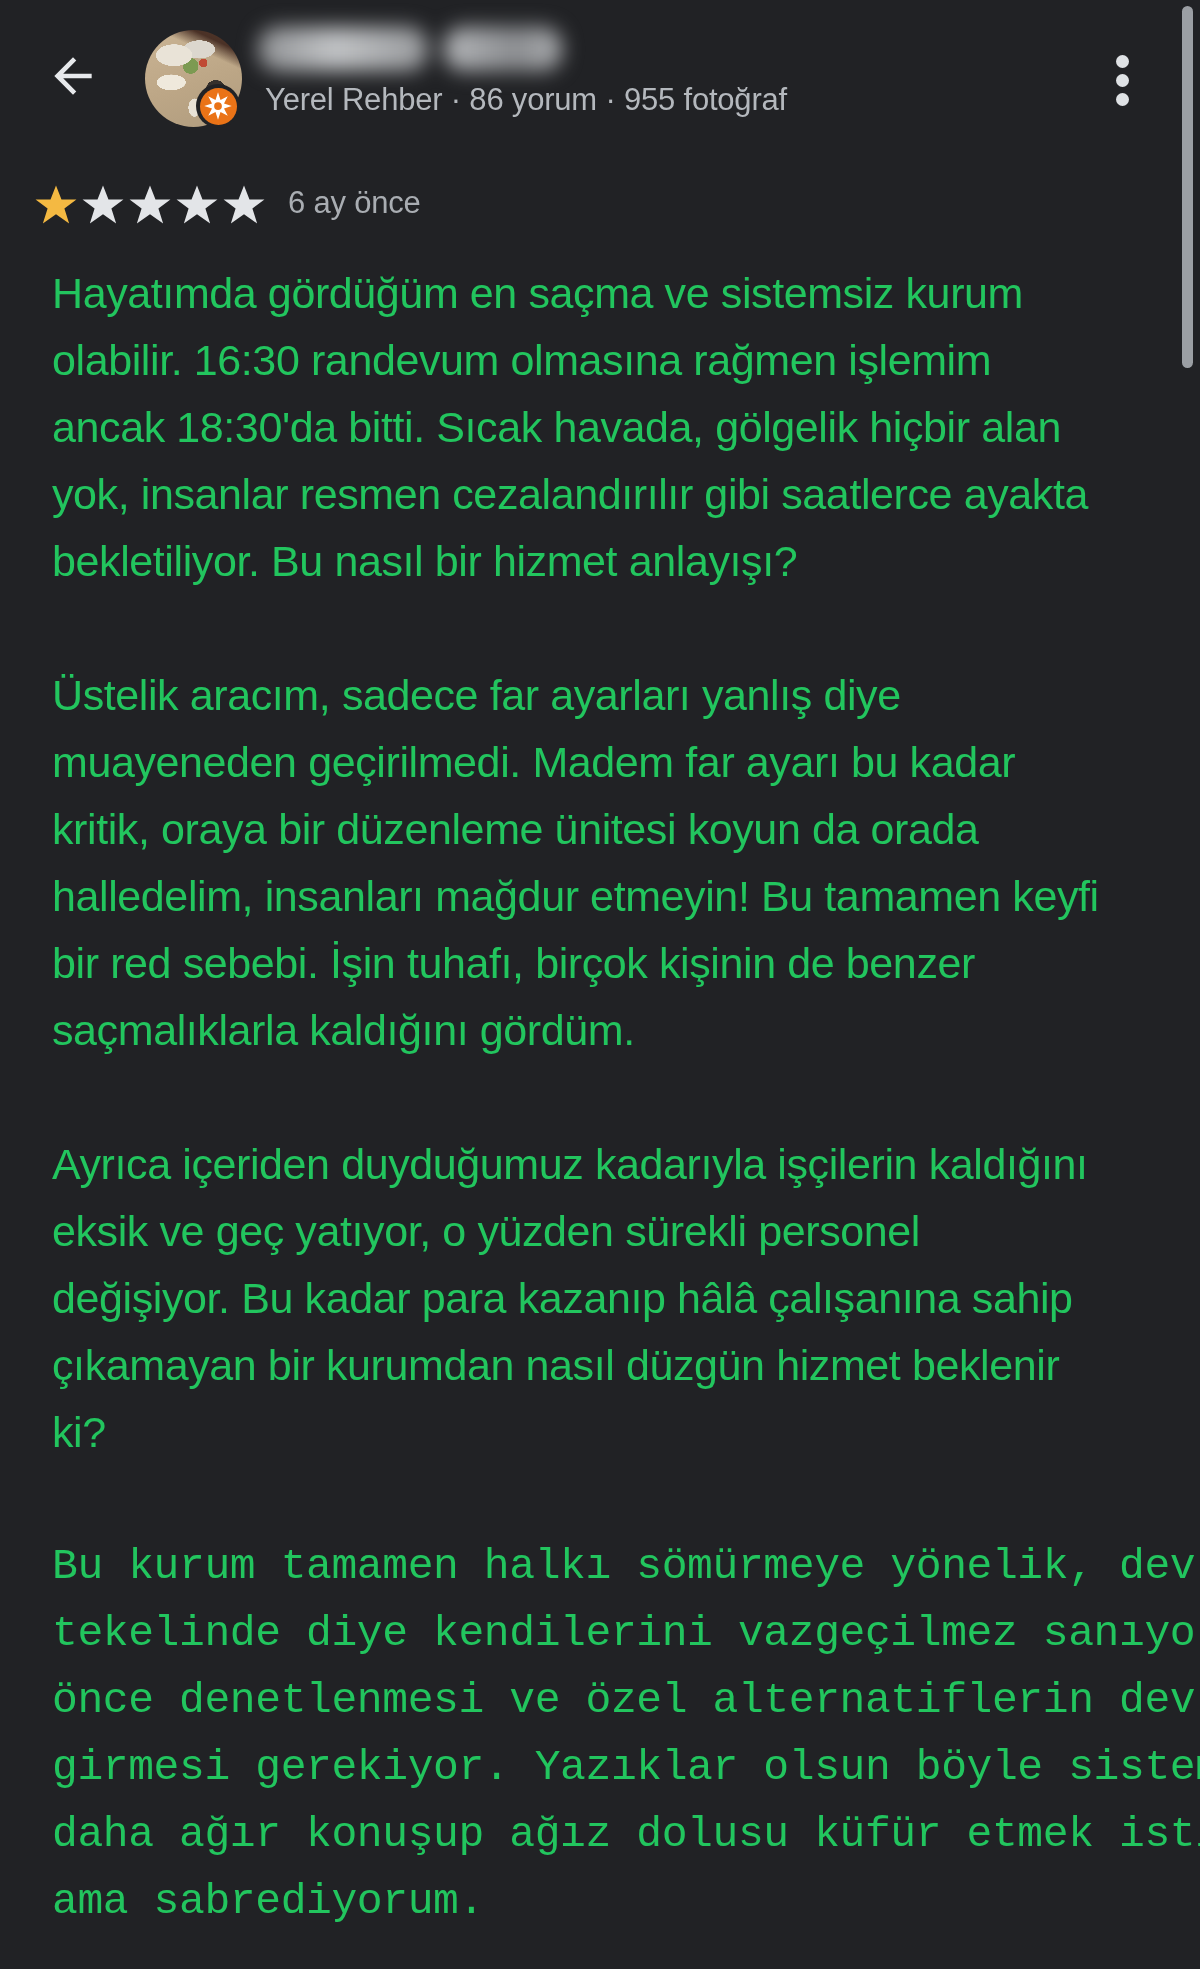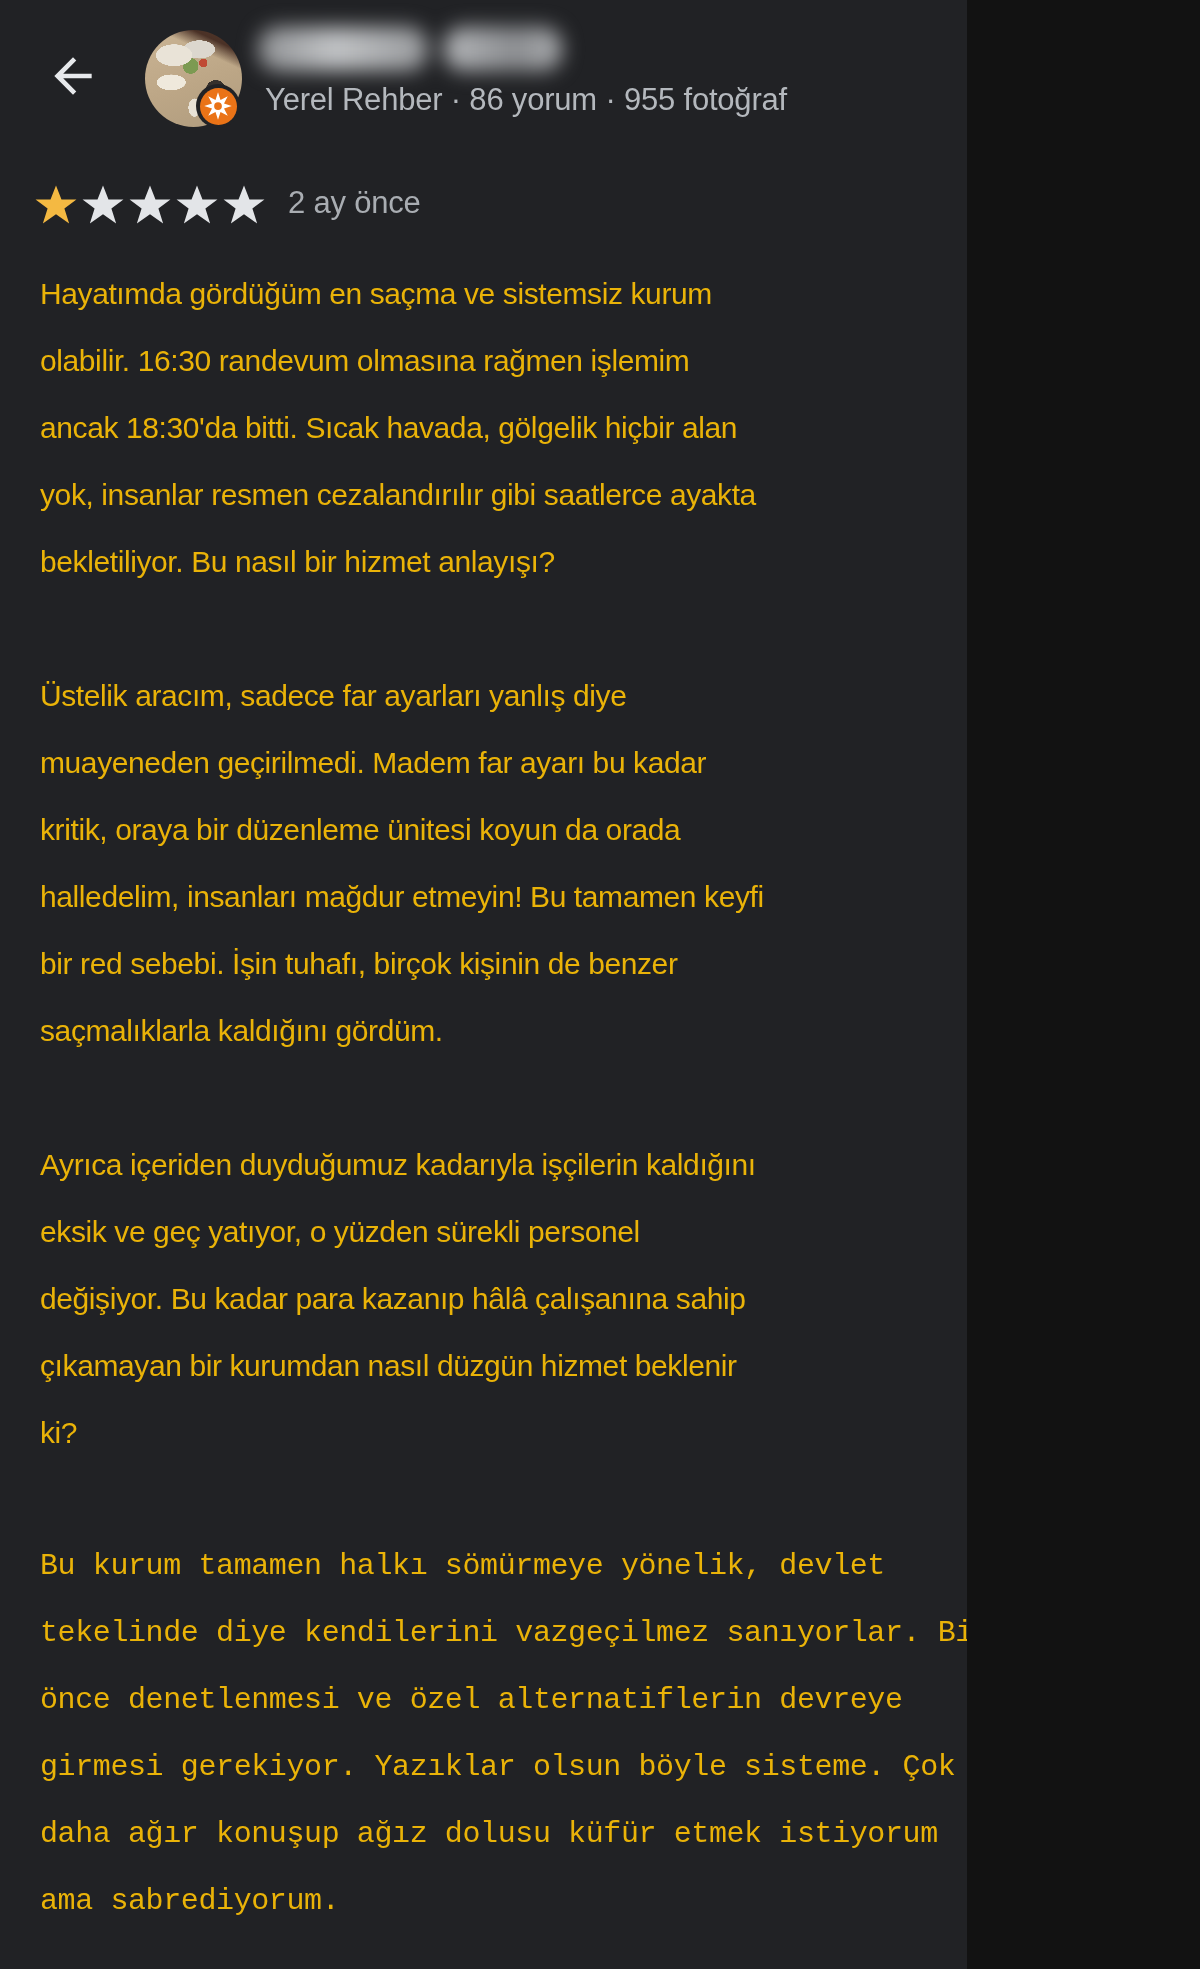--- a/index.html
+++ b/index.html
@@ -1,18 +1,18 @@
 <!DOCTYPE html>
 <html><head>
 <meta charset="utf-8">
 <style>
   html,body{margin:0;padding:0;background:#121212;}
   .screen{
     position:relative;
-    width:967px;height:1969px;
+    width:1200px;height:1969px;
     background:#212225;
     overflow:hidden;
     font-family:"Liberation Sans","DejaVu Sans",sans-serif;
     color:#c6c9cd;
   }
   
   .back-btn{
     position:absolute;left:44px;top:49px;width:58px;height:58px;
     display:flex;align-items:center;justify-content:center;cursor:pointer;
   }
@@ -68,22 +68,22 @@
   .stars{display:flex;gap:3px;}
   .star svg{display:block;}
   .star polygon{fill:#e3e5e8;}
   .star.filled polygon{fill:#f4b942;}
   .time-ago{
     margin-left:22px;font-size:31px;color:#a9adb2;letter-spacing:-0.2px;
     position:relative;top:-2px;
   }
   
   .review-body{
-    position:absolute;left:40px;top:260px;width:1140px;
-    font-size:30px;line-height:67px;letter-spacing:-0.4px;color:#eab308;
+    position:absolute;left:52px;top:260px;width:1140px;
+    font-size:43px;line-height:67px;letter-spacing:-0.4px;color:#22c55e;
   }
   .review-body p{margin:0 0 67px 0;white-space:pre;}
   .review-body p:last-child{margin-bottom:0;font-family:Liberation Mono, monospace;}
 </style>
 </head>
 <body>
 
 <div class="screen">
 
   <div class="back-btn">
@@ -141,21 +141,21 @@
         <svg width="44" height="42" viewBox="0 0 24 23">
             <polygon points="12,0.8 15,8.5 23.2,8.5 16.6,13.4 19.2,21.6 12,16.6 4.8,21.6 7.4,13.4 0.8,8.5 9,8.5"></polygon>
           </svg>
       </span>
       <span class="star">
         <svg width="44" height="42" viewBox="0 0 24 23">
             <polygon points="12,0.8 15,8.5 23.2,8.5 16.6,13.4 19.2,21.6 12,16.6 4.8,21.6 7.4,13.4 0.8,8.5 9,8.5"></polygon>
           </svg>
       </span>
     </div>
-    <div class="time-ago">2 ay önce</div>
+    <div class="time-ago">6 ay önce</div>
   </div>
 
   <div class="review-body">
     <p>Hayatımda gördüğüm en saçma ve sistemsiz kurum
 olabilir. 16:30 randevum olmasına rağmen işlemim
 ancak 18:30'da bitti. Sıcak havada, gölgelik hiçbir alan
 yok, insanlar resmen cezalandırılır gibi saatlerce ayakta
 bekletiliyor. Bu nasıl bir hizmet anlayışı?</p>
     <p>Üstelik aracım, sadece far ayarları yanlış diye
 muayeneden geçirilmedi. Madem far ayarı bu kadar

